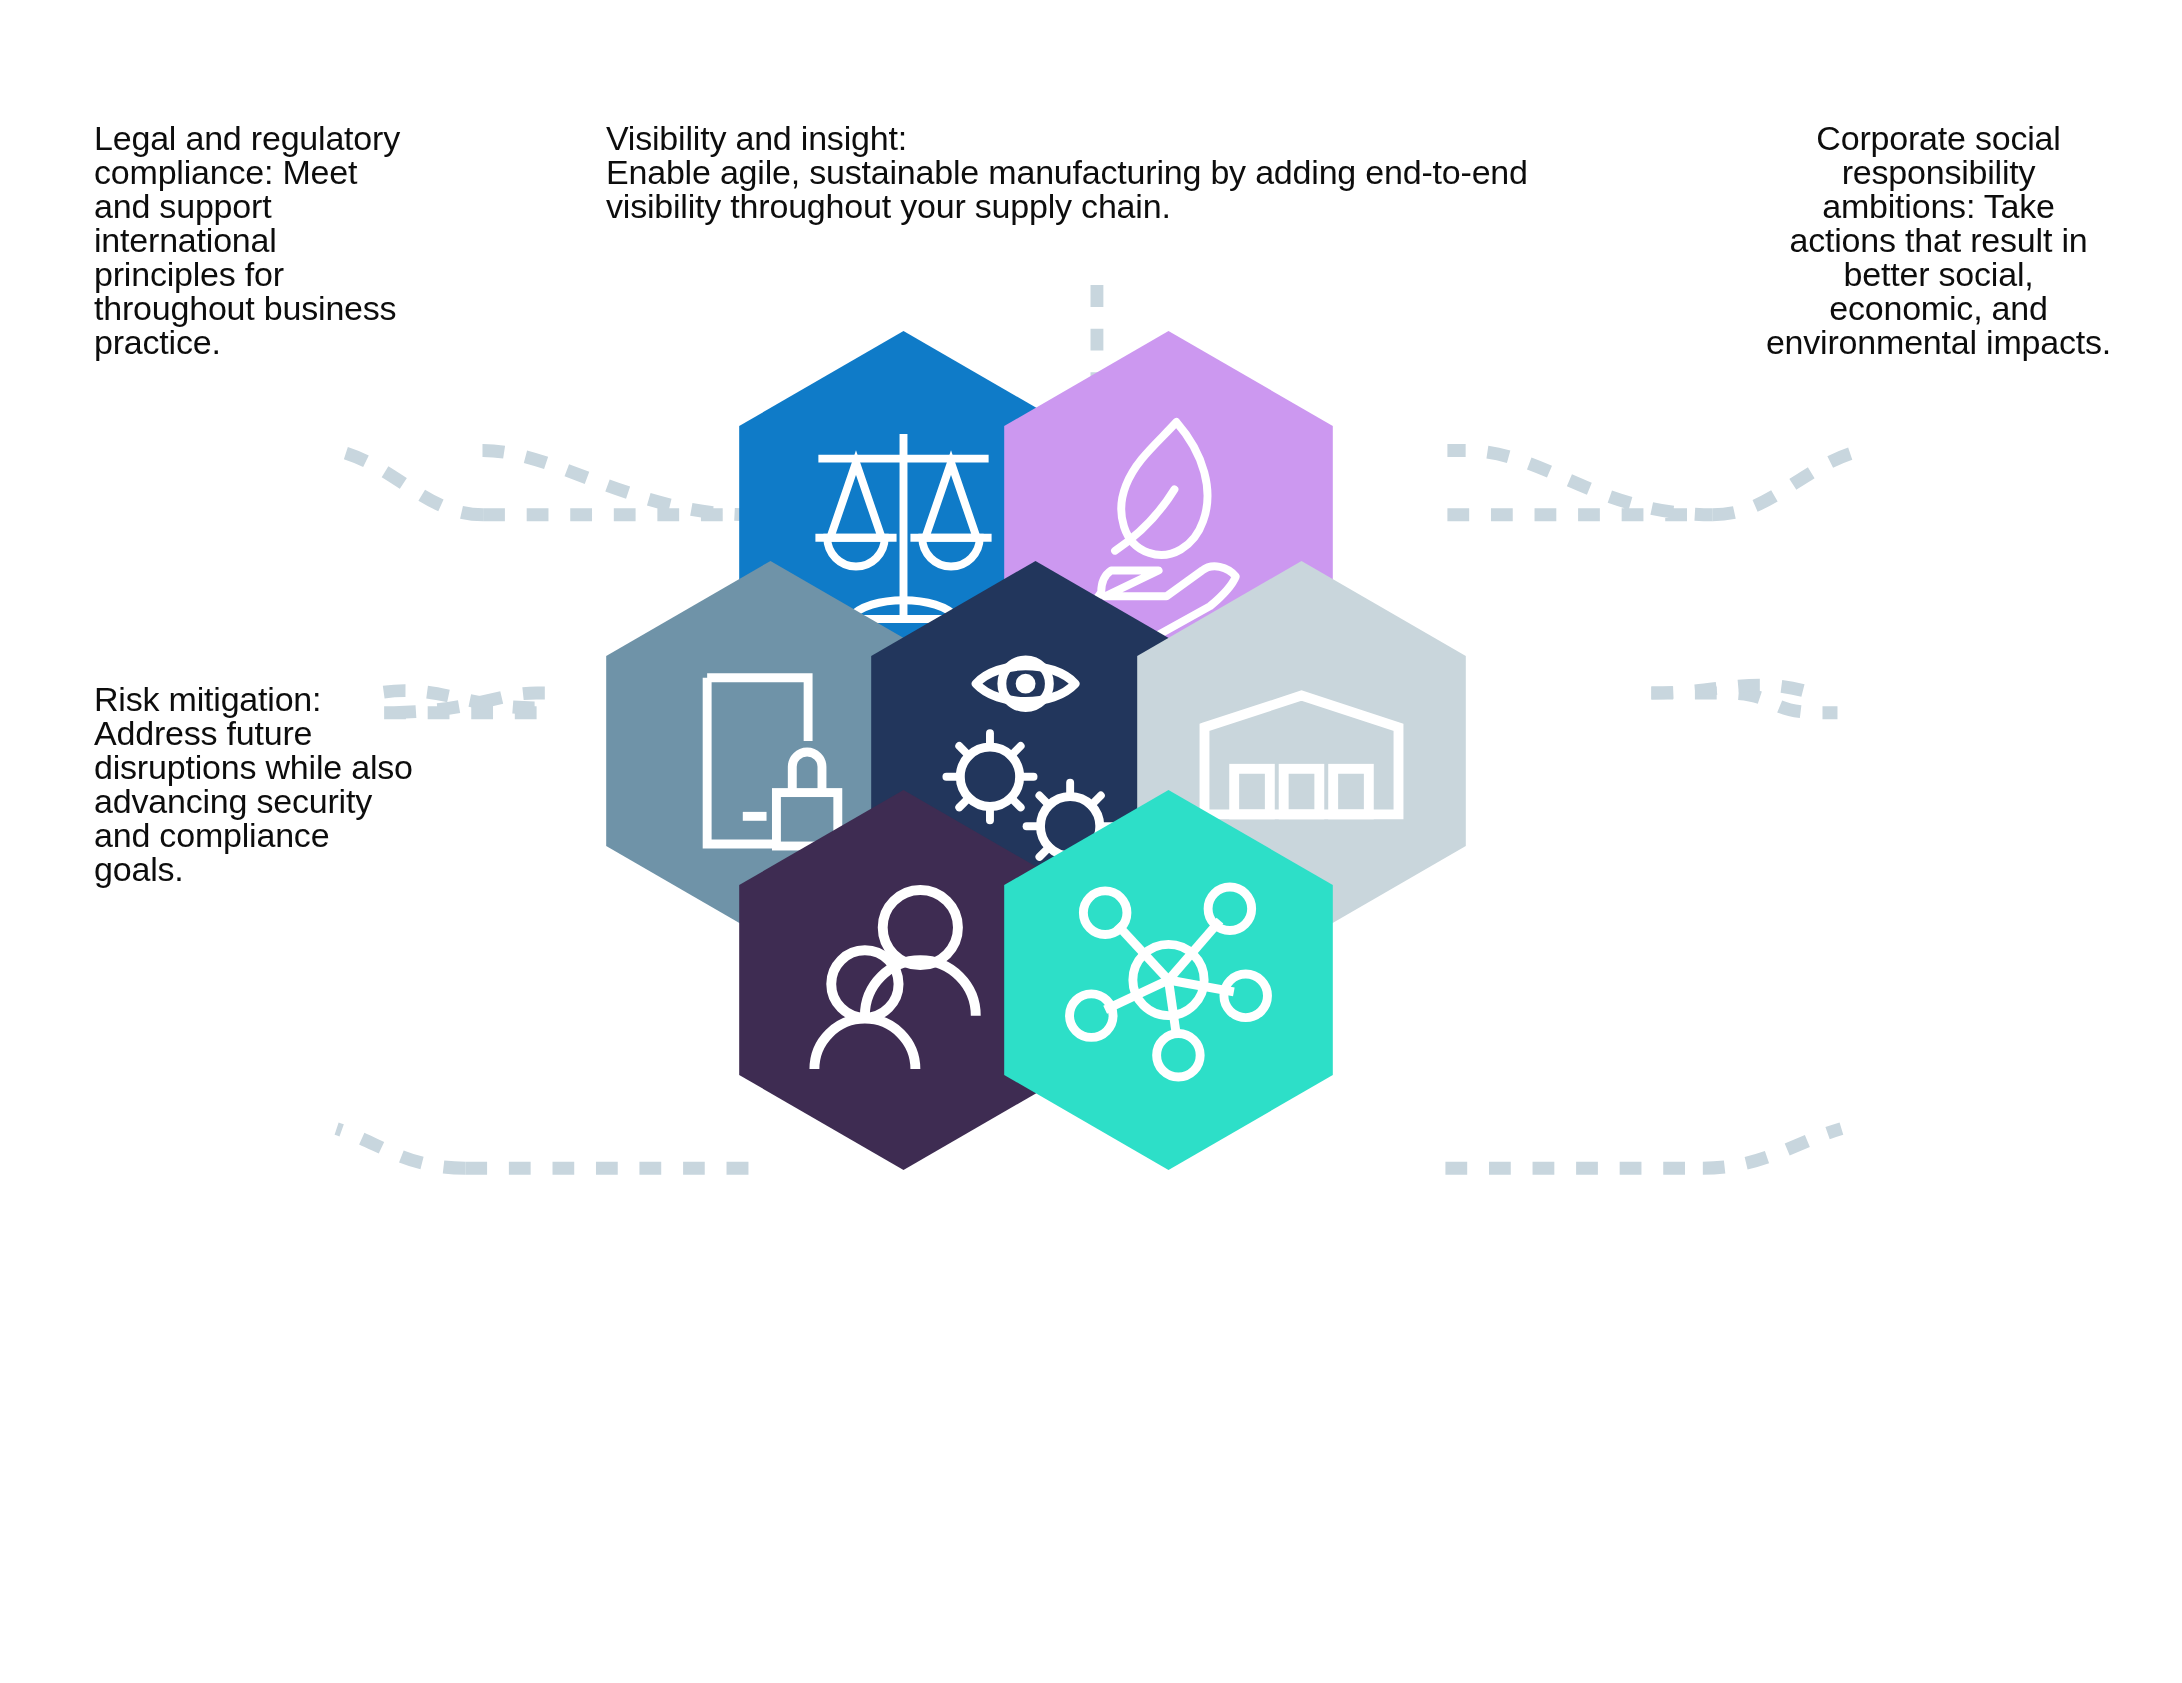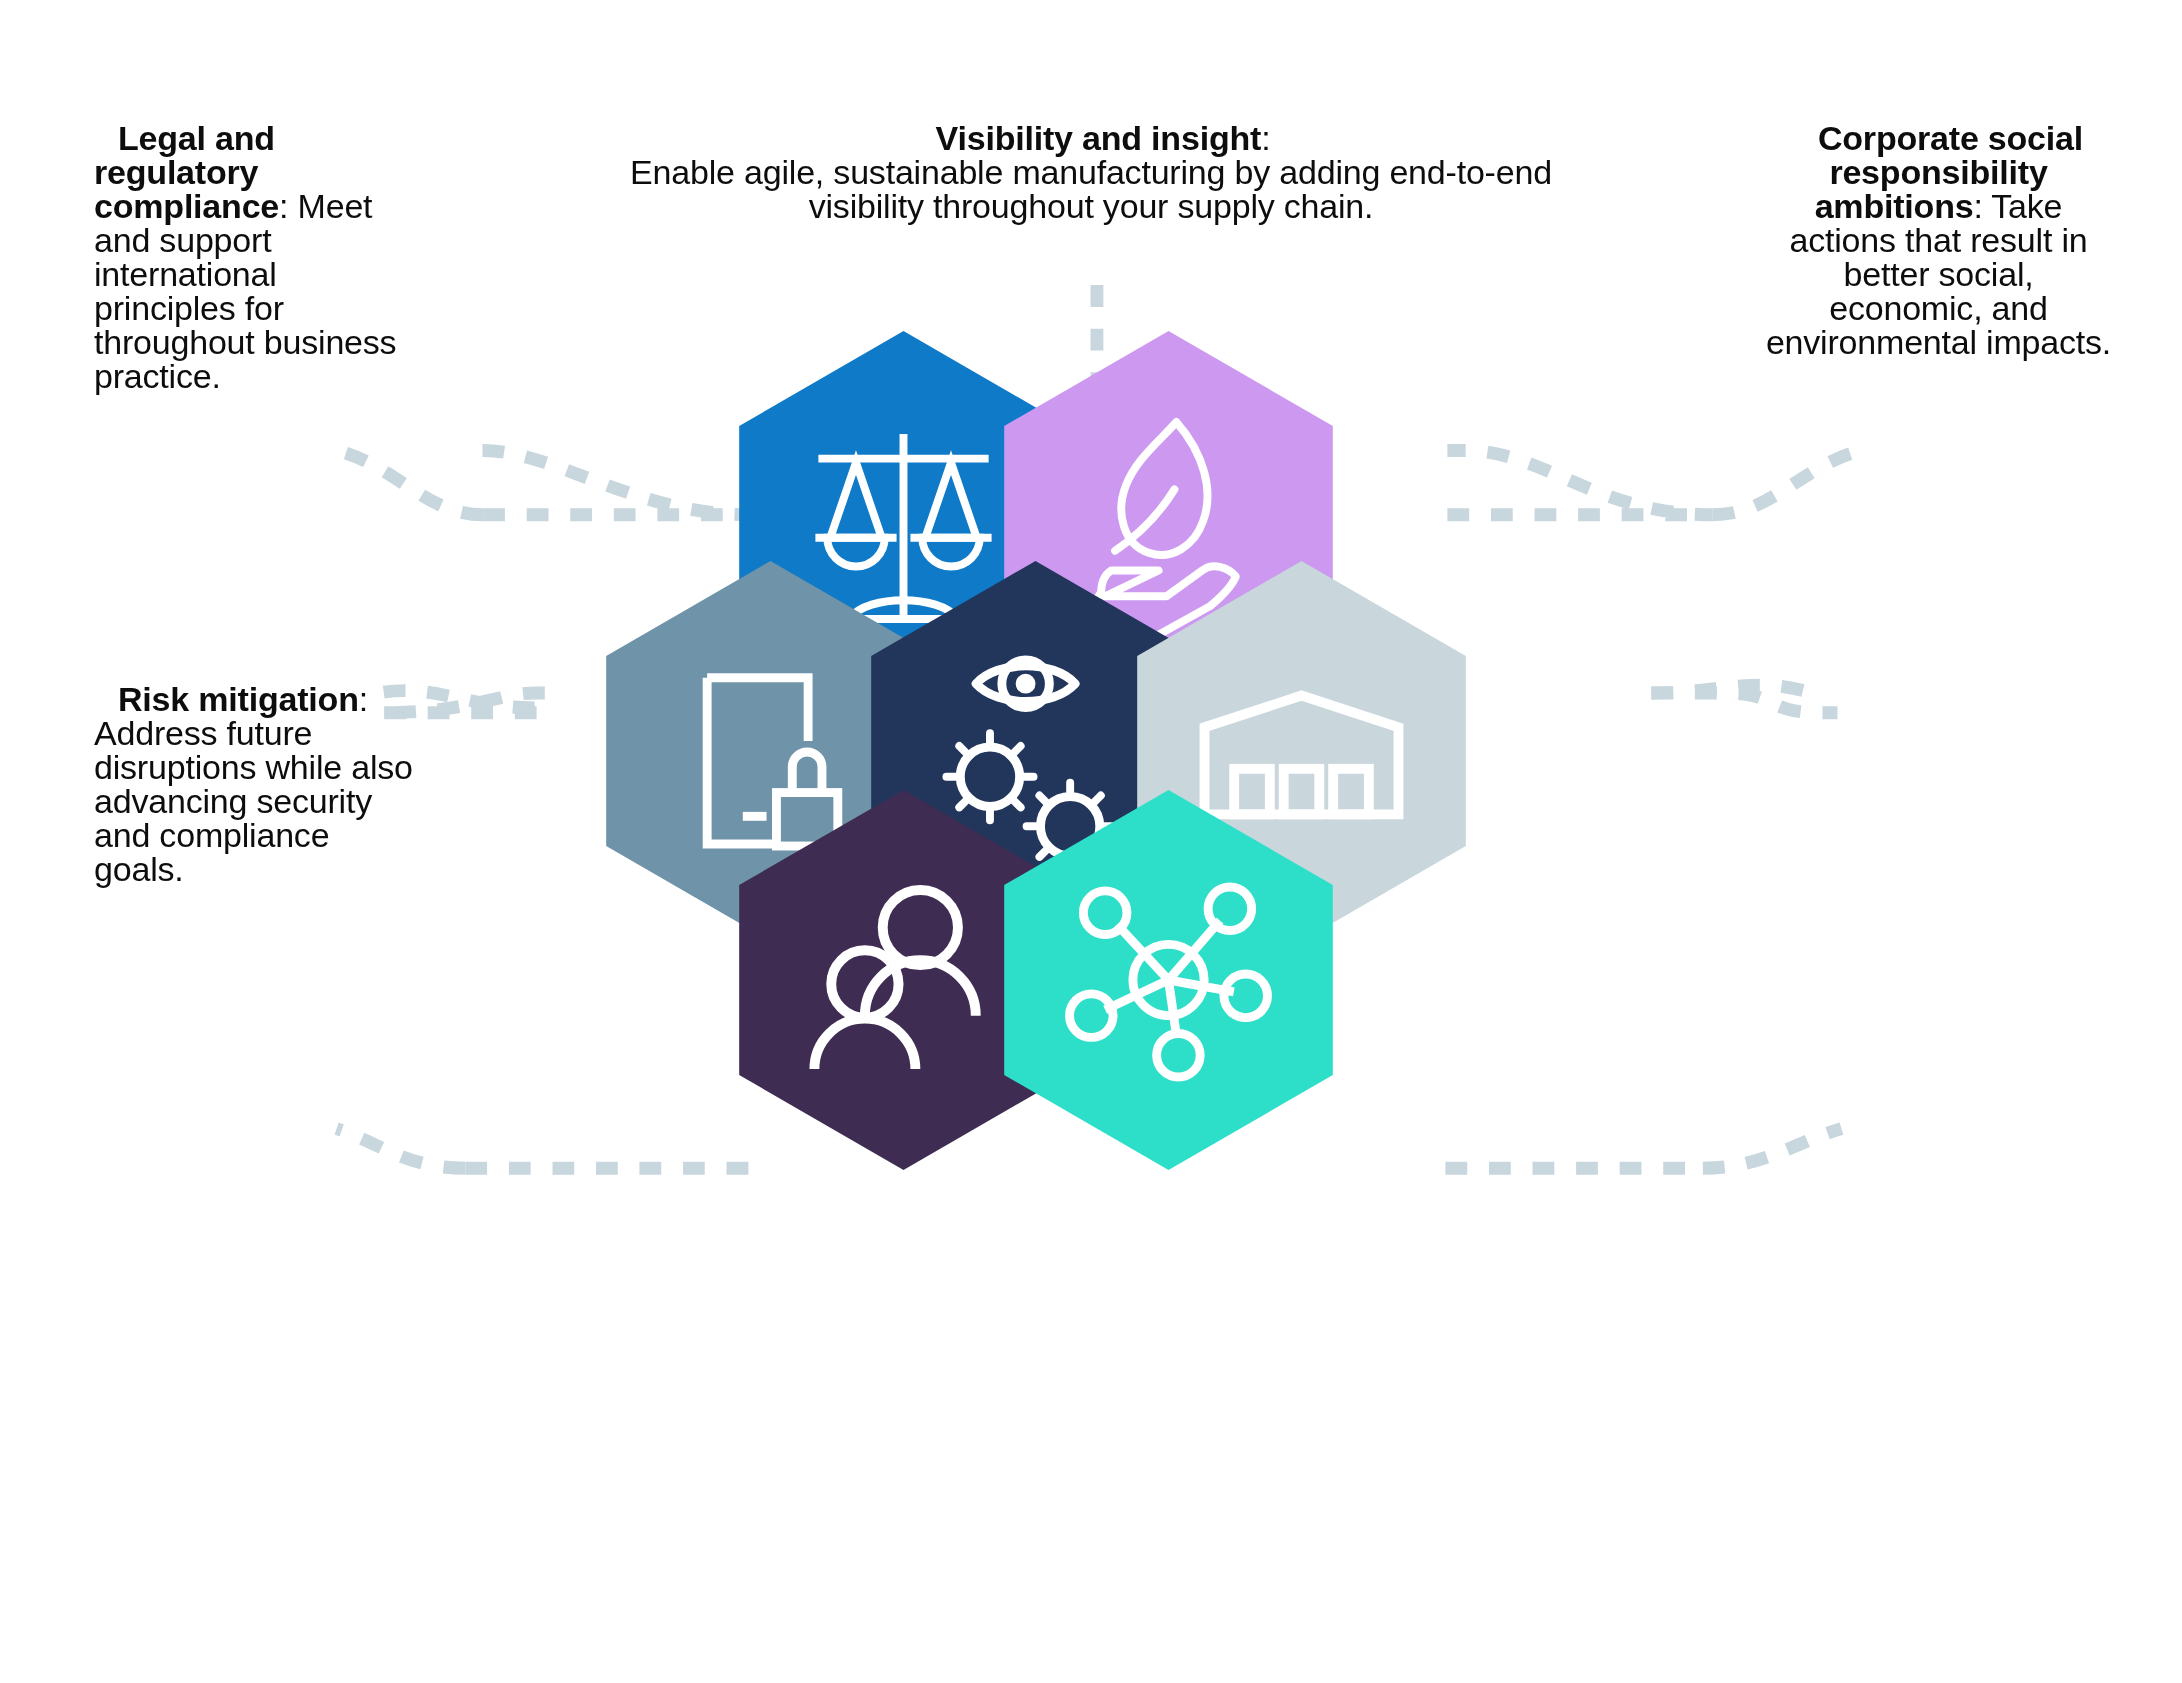--- a/index.html
+++ b/index.html
@@ -23,24 +23,24 @@
   }
 
   
   .callout {
     position: absolute;
     font-size: 34px;
     line-height: 1.0;
     letter-spacing: -0.2px;
     color: #0d0d0d;
   }
-  .callout .ttl { font-weight: bold; margin-left: 24px; }
+  .callout .ttl { font-weight: normal; }
   .callout.left  { text-align: left; }
   .callout.right { text-align: center; }
-  .callout.center { text-align: center; }
+  .callout.center { text-align: left; }
 
   .cl-legal   { left: 94px;  top: 121px; width: 327px; }
   .cl-risk    { left: 94px;  top: 682px; width: 327px; }
   .cl-div     { left: 94px;  top: 1049px; width: 327px; }
 
   .cl-csr     { left: 1765px; top: 121px; width: 347px; }
   .cl-bc      { left: 1765px; top: 650px; width: 347px; }
   .cl-sg      { left: 1765px; top: 1049px; width: 347px; }
 
   .cl-vis     { left: 606px; top: 121px; width: 970px; text-align: center; }

